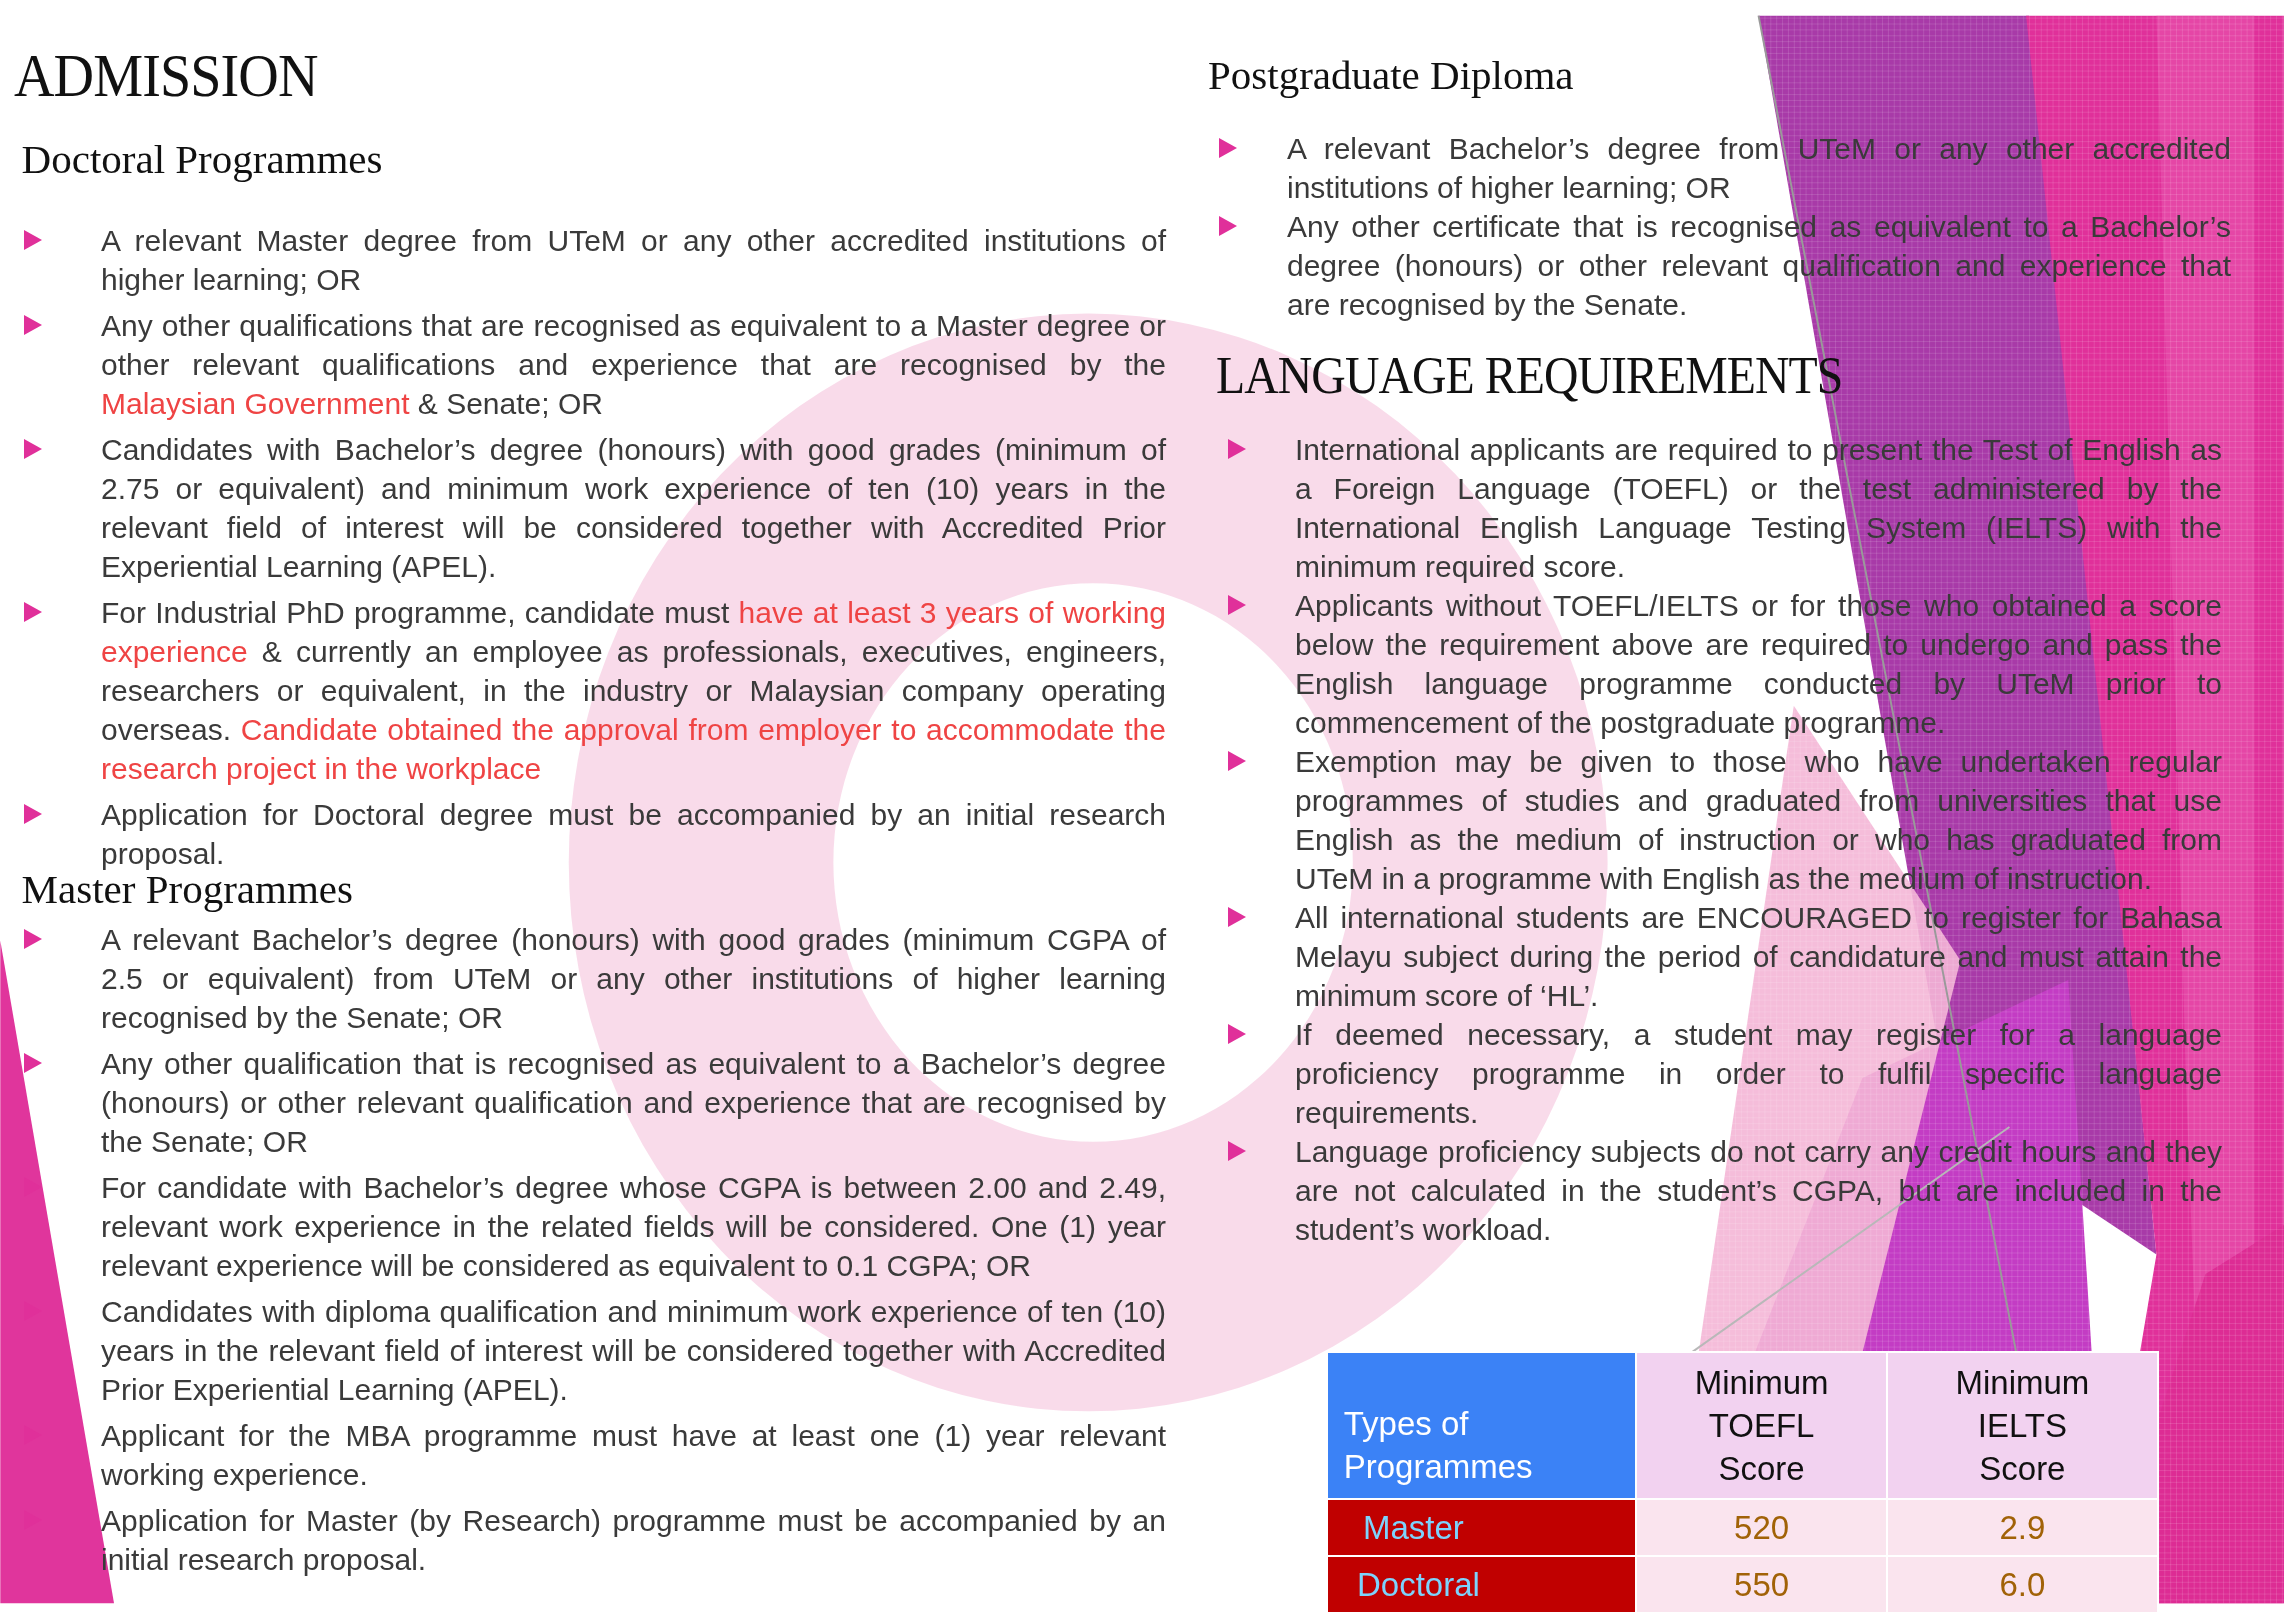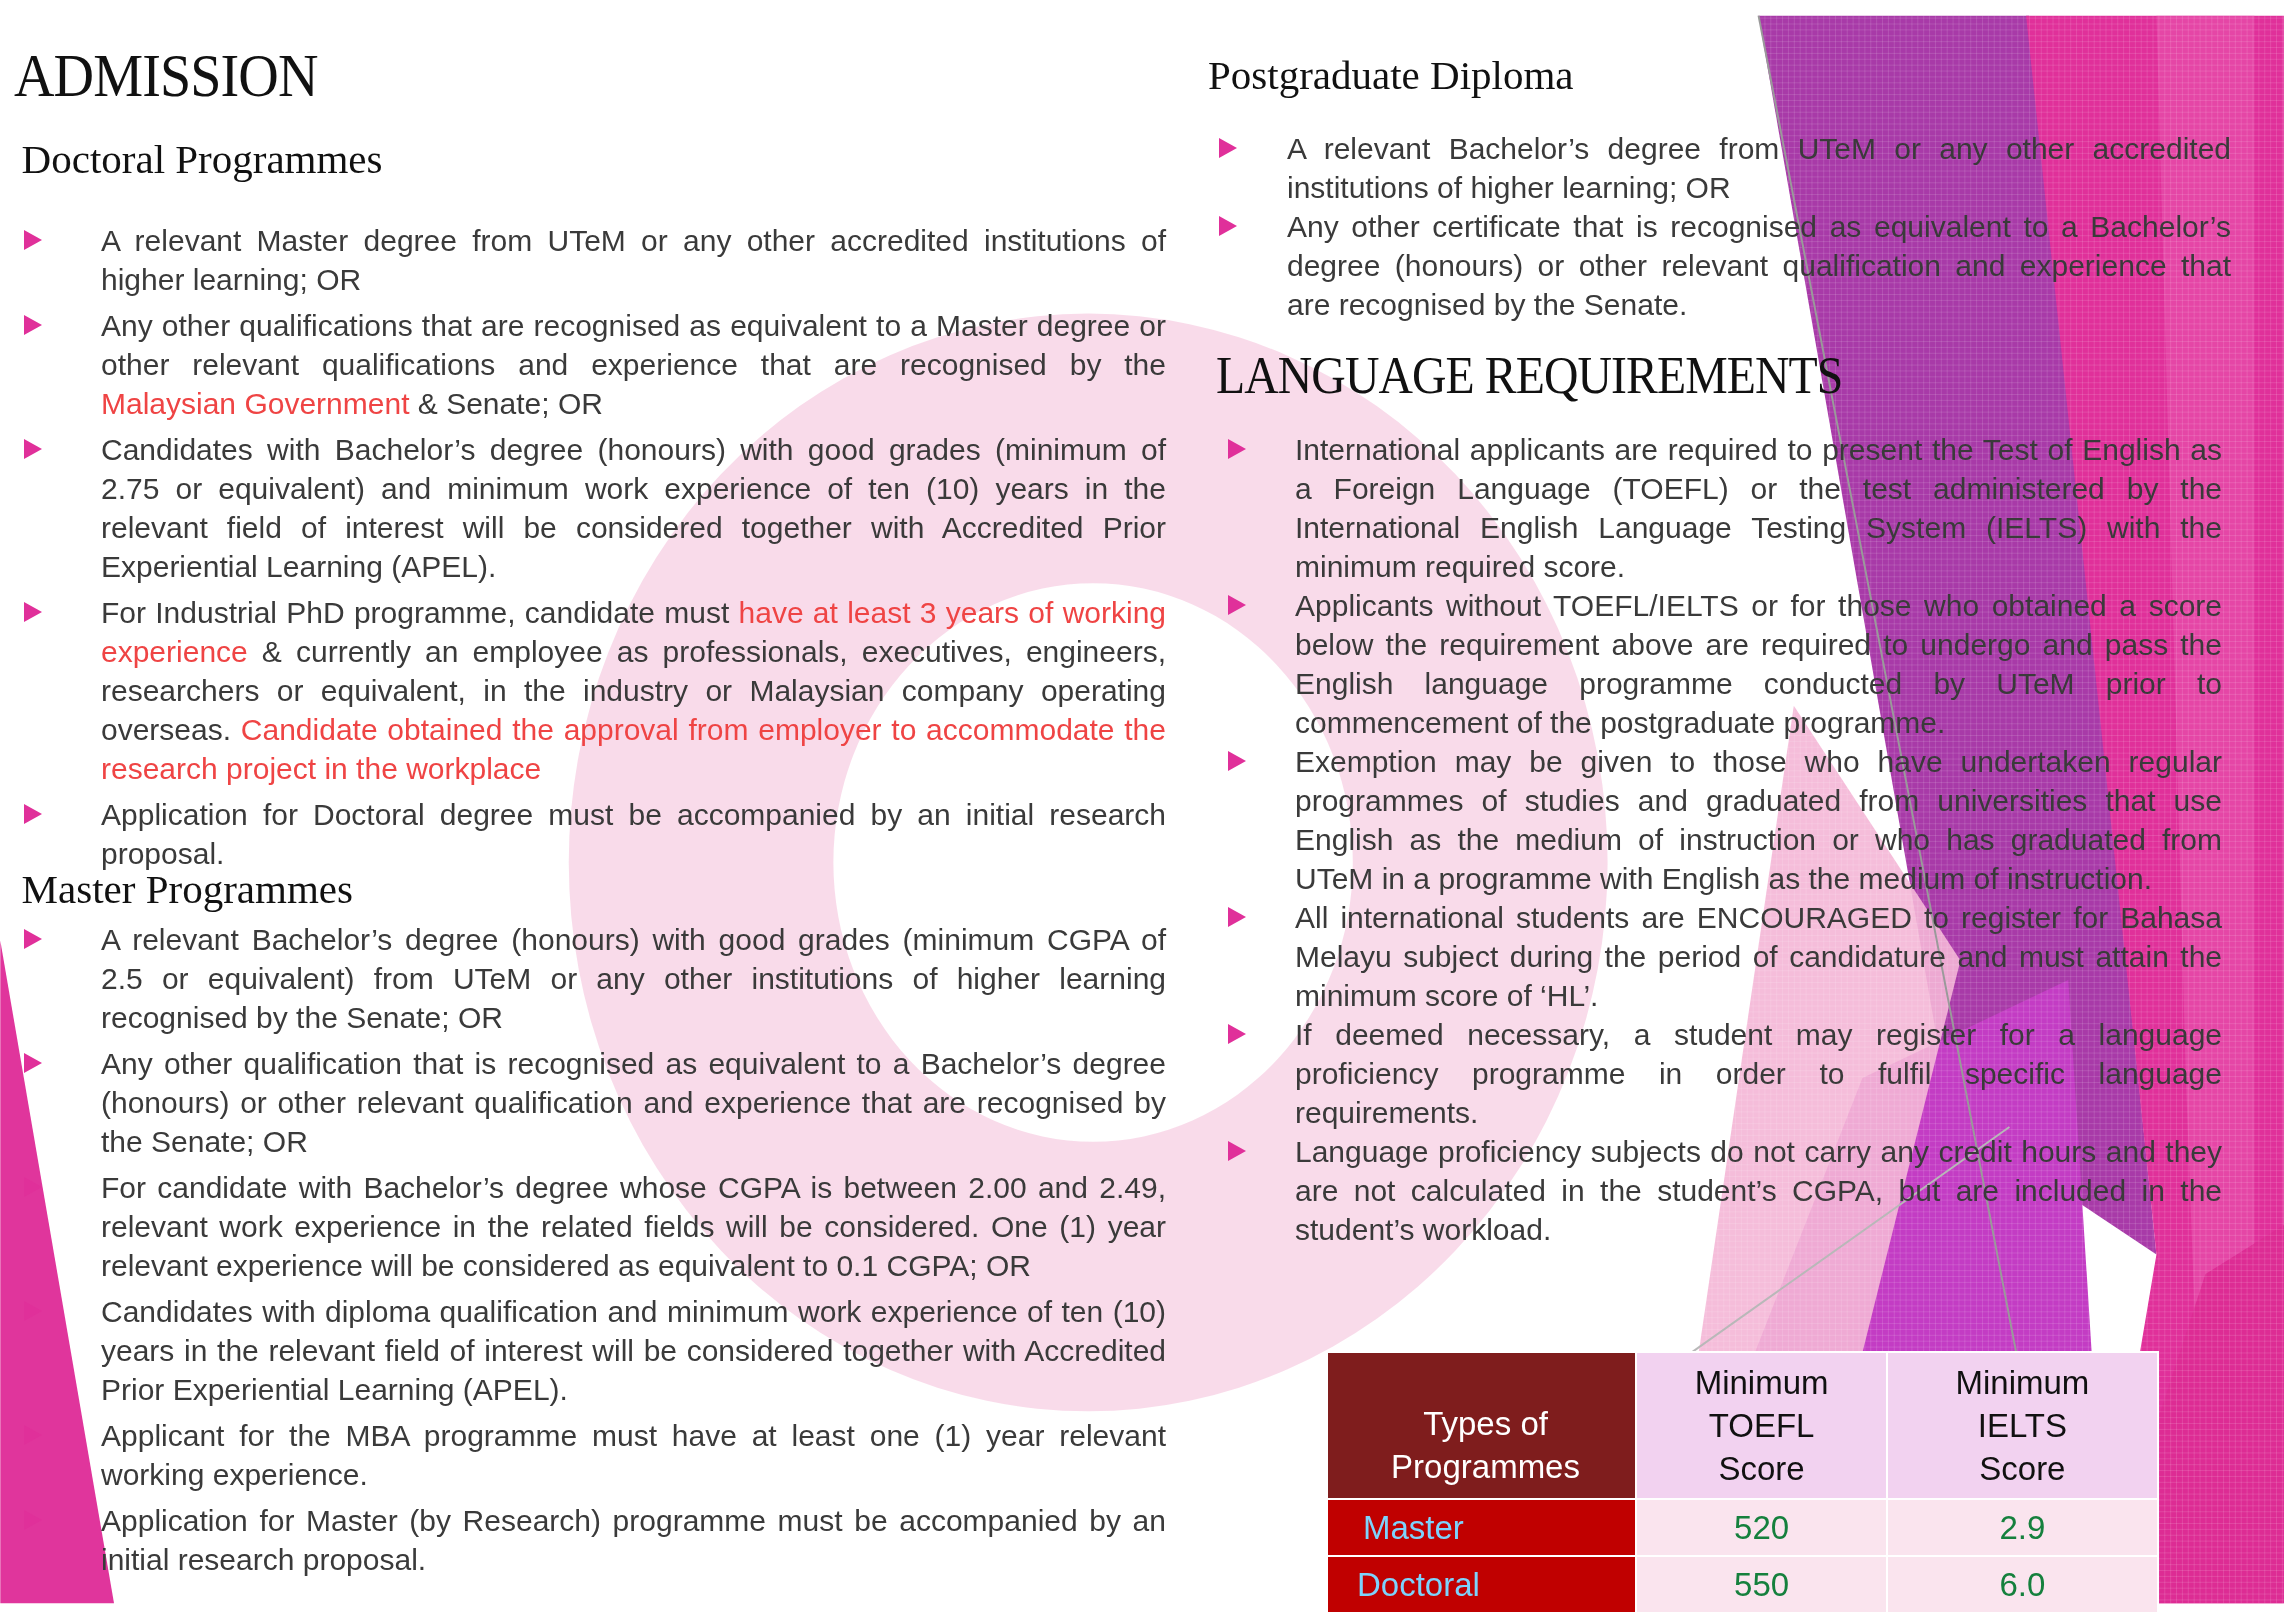--- a/index.html
+++ b/index.html
@@ -29,24 +29,24 @@
   .pcol li { padding-left: 79px; font-size: 30px; line-height: 39px; }
   .pcol .bul { left: 10.8px; top: 8.8px; }
   #lang-heading { left: 1216px; top: 345px; font-size: 53px; line-height: 61px; transform: scaleX(0.9); transform-origin: left; }
   #lang-list { left: 1216px; top: 430px; width: 1006px; }
   .rcol li { padding-left: 79px; font-size: 30px; line-height: 39px; }
   .rcol .bul { left: 11.8px; top: 8.8px; }
 
   
   #lang-table { left: 1326px; top: 1351px; width: 833px; border-collapse: collapse; font-size: 33px; }
   #lang-table td { border: 2.9px solid #ffffff; padding: 8px; }
-  #lang-table .hcell { background: #7f1d1d; color: #fff; text-align: center; padding-left: 15.7px; vertical-align: bottom; }
+  #lang-table .hcell { background: #3b82f6; color: #fff; text-align: left; padding-left: 15.7px; vertical-align: bottom; }
   #lang-table .hcol { background: #f2d2f0; color: #111; text-align: center; line-height: 43px; }
   #lang-table .rlabel { background: #c00000; color: #7dd3fc; padding-left: 35px; height: 42px; line-height: 39px; }
-  #lang-table .rval { background: #fae4ee; color: #15803d; text-align: center; height: 42px; line-height: 39px; }
+  #lang-table .rval { background: #fae4ee; color: #a16207; text-align: center; height: 42px; line-height: 39px; }
 </style>
 </head>
 <body>
 
 <svg class="bg" viewBox="0 0 2339 1654" xmlns="http://www.w3.org/2000/svg">
   <defs>
     <pattern id="grid" width="6" height="6" patternUnits="userSpaceOnUse">
       <rect width="6" height="6" fill="none"></rect>
       <path d="M0 0 H6 M0 0 V6" stroke="rgba(255,255,255,0.25)" stroke-width="1"></path>
     </pattern>

